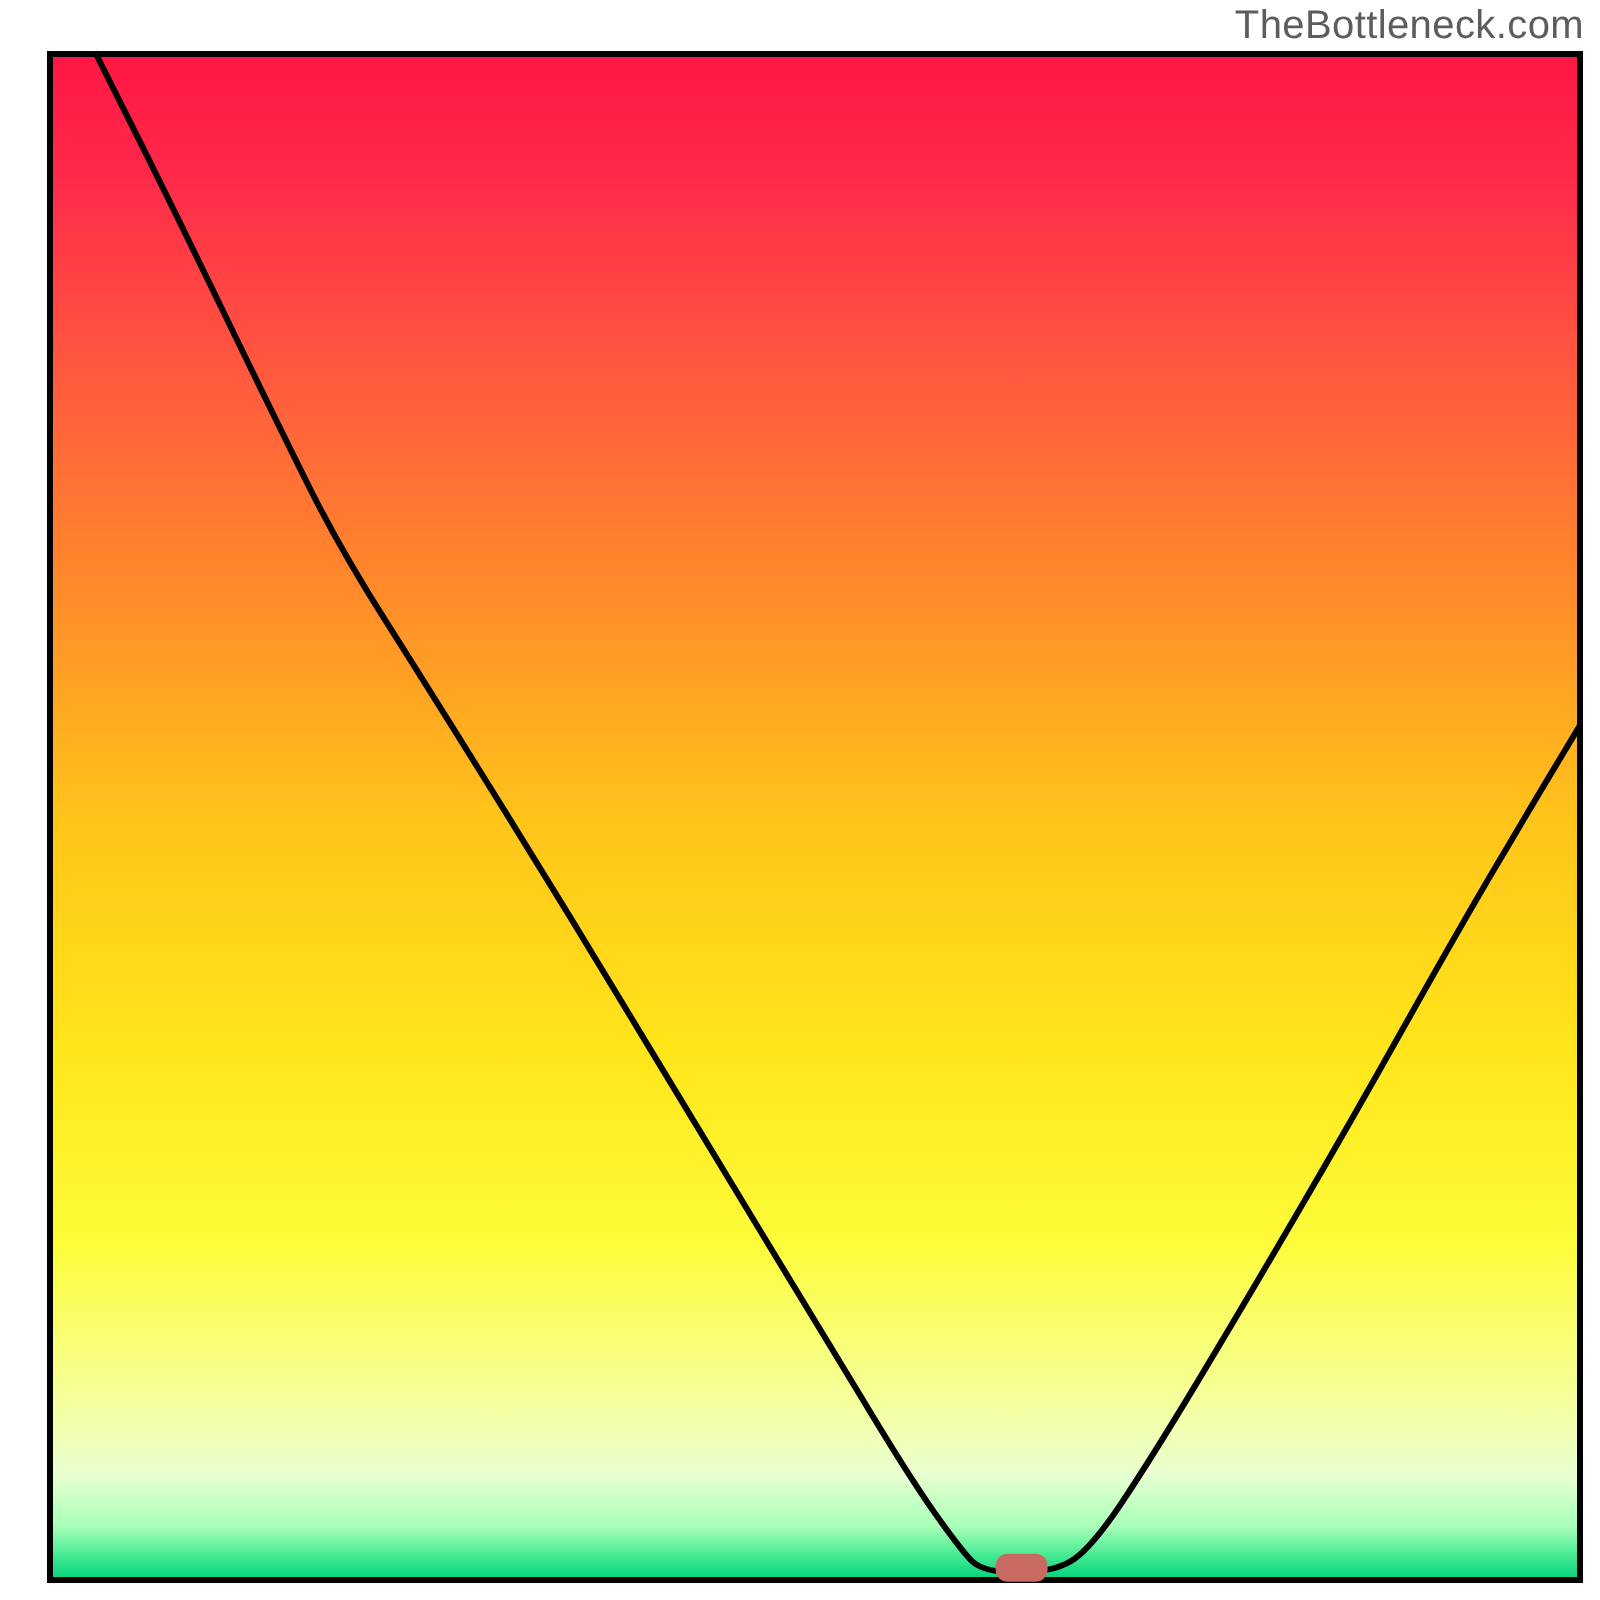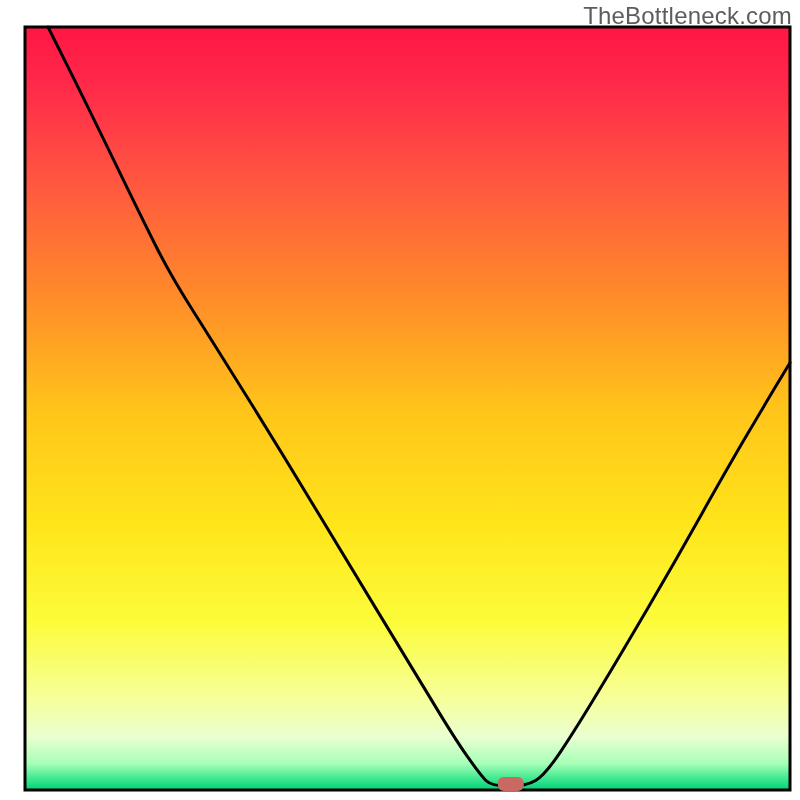--- a/index.html
+++ b/index.html
@@ -13,21 +13,21 @@
   .chart-container {
     position: relative;
     width: 800px;
     height: 800px;
   }
   .watermark {
     position: absolute;
     top: 2px;
     right: 8px;
     color: #5d5d5d;
-    font-size: 24px;
+    font-size: 20px;
     font-weight: 500;
     letter-spacing: 0.2px;
     z-index: 10;
   }
   svg {
     display: block;
   }
 </style>
 </head>
 <body>

